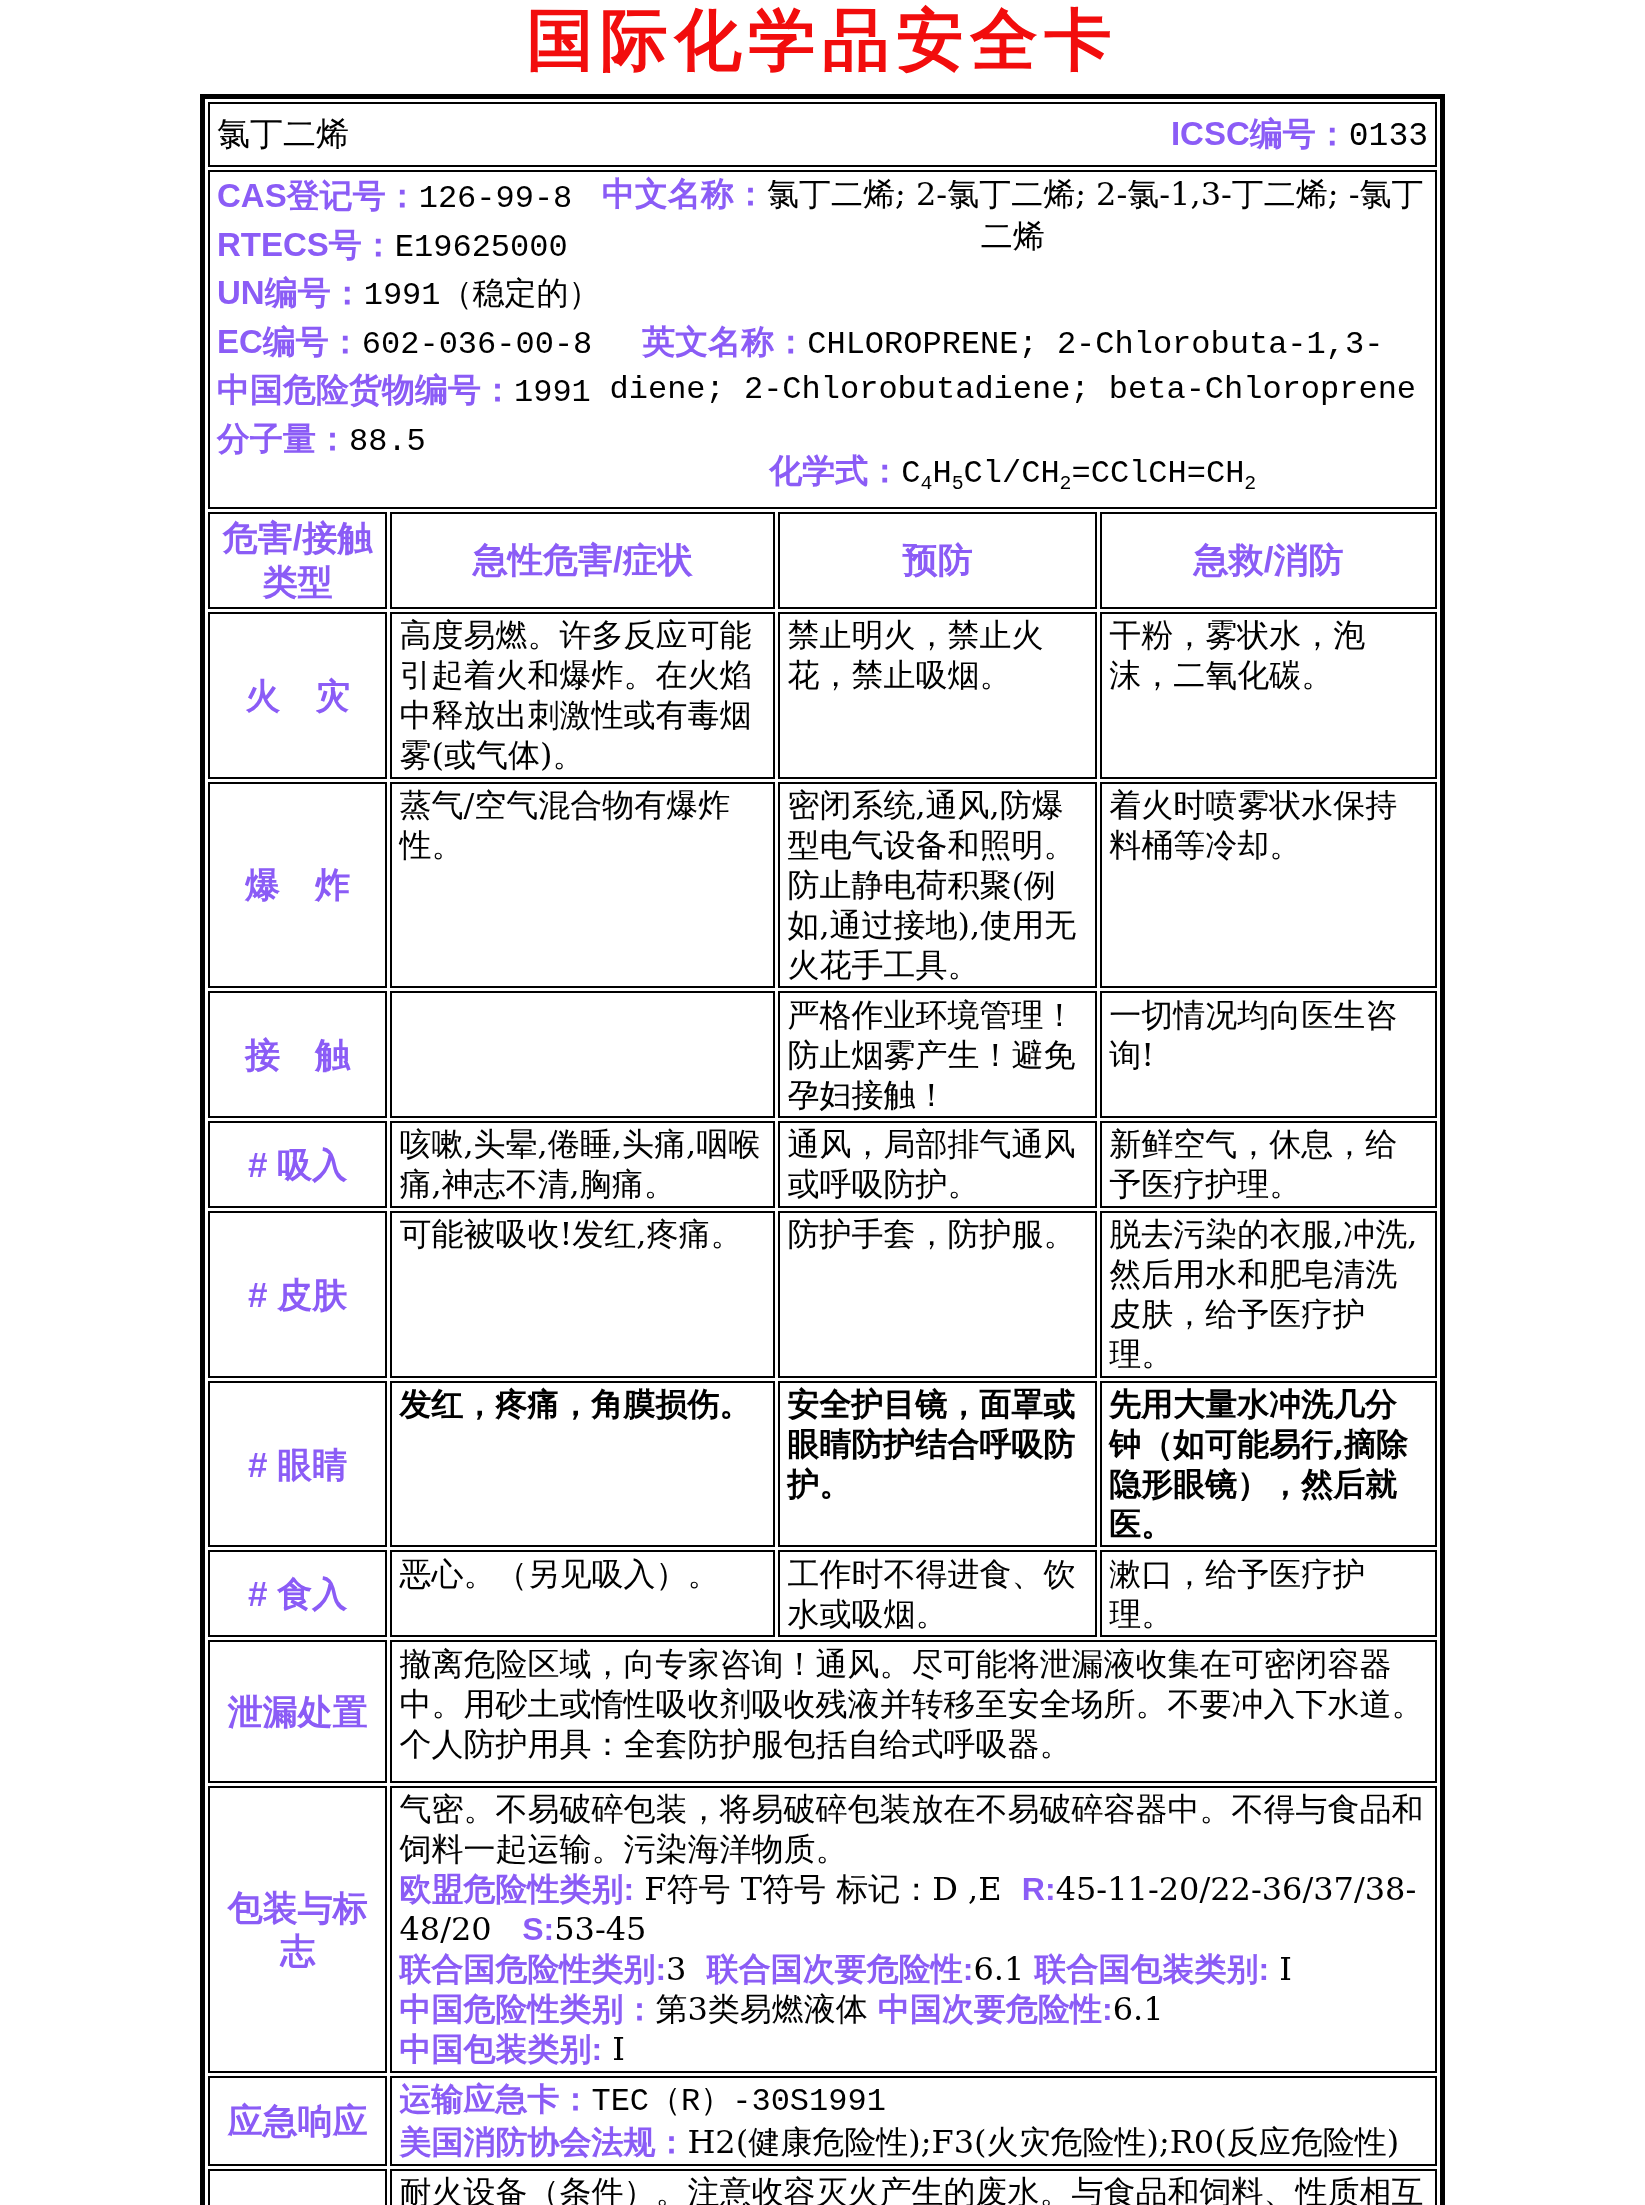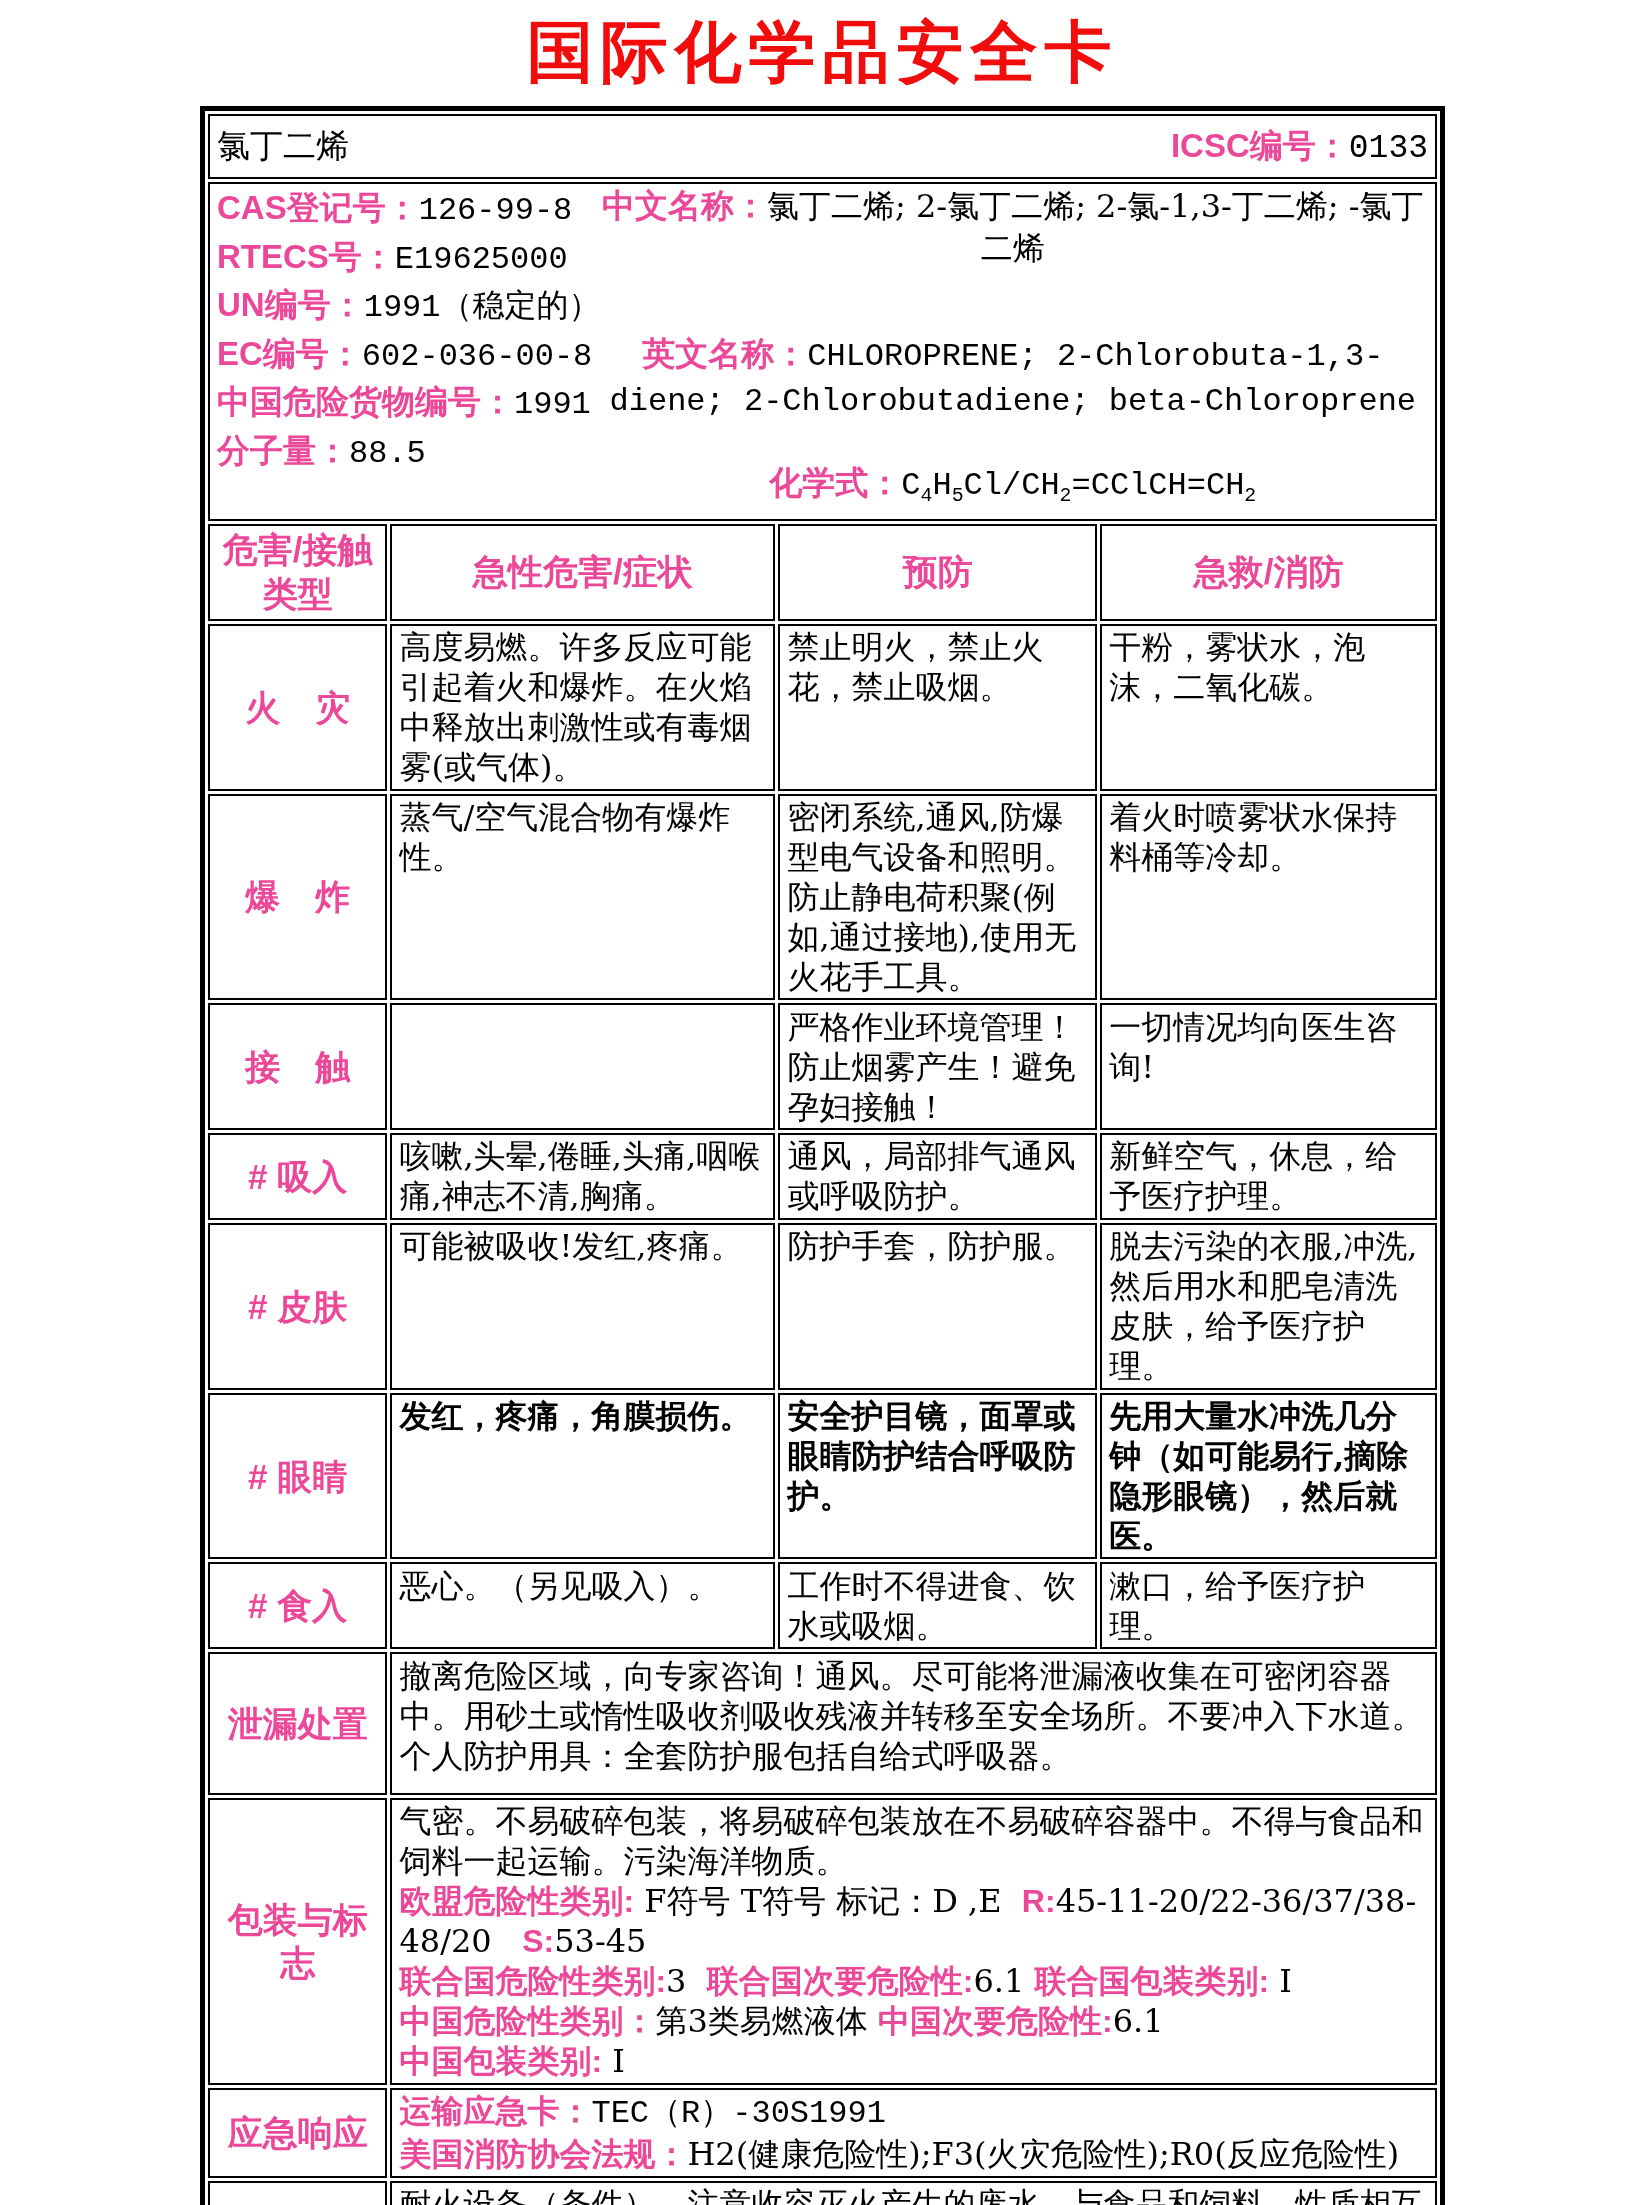--- a/index.html
+++ b/index.html
@@ -9,21 +9,21 @@
   }
   body {
     width: 1645px;
     min-height: 2205px;
     position: relative;
     font-family: "DejaVu Serif", "Liberation Serif", serif;
     color: #000000;
   }
   .page-title {
     margin: 0;
-    padding-top: 16px;
+    padding-top: 4px;
     height: 90px;
     text-align: center;
     font-family: "DejaVu Serif", "Liberation Serif", serif;
     font-weight: bold;
     font-size: 67px;
     line-height: 72px;
     letter-spacing: 7px;
     color: #f20d0d;
   }
   table.card {
@@ -42,21 +42,21 @@
     background: #ffffff;
     overflow: hidden;
   }
   
   .cnt {
     font-size: 32px;
     line-height: 40px;
   }
   
   .blbl {
-    color: #ec4899;
+    color: #8b5cf6;
     font-weight: bold;
     font-family: "Liberation Sans", "DejaVu Sans", sans-serif;
   }
   .mono {
     font-family: "Liberation Mono", "DejaVu Sans Mono", monospace;
   }
   
   td.cat {
     vertical-align: middle;
     text-align: center;

